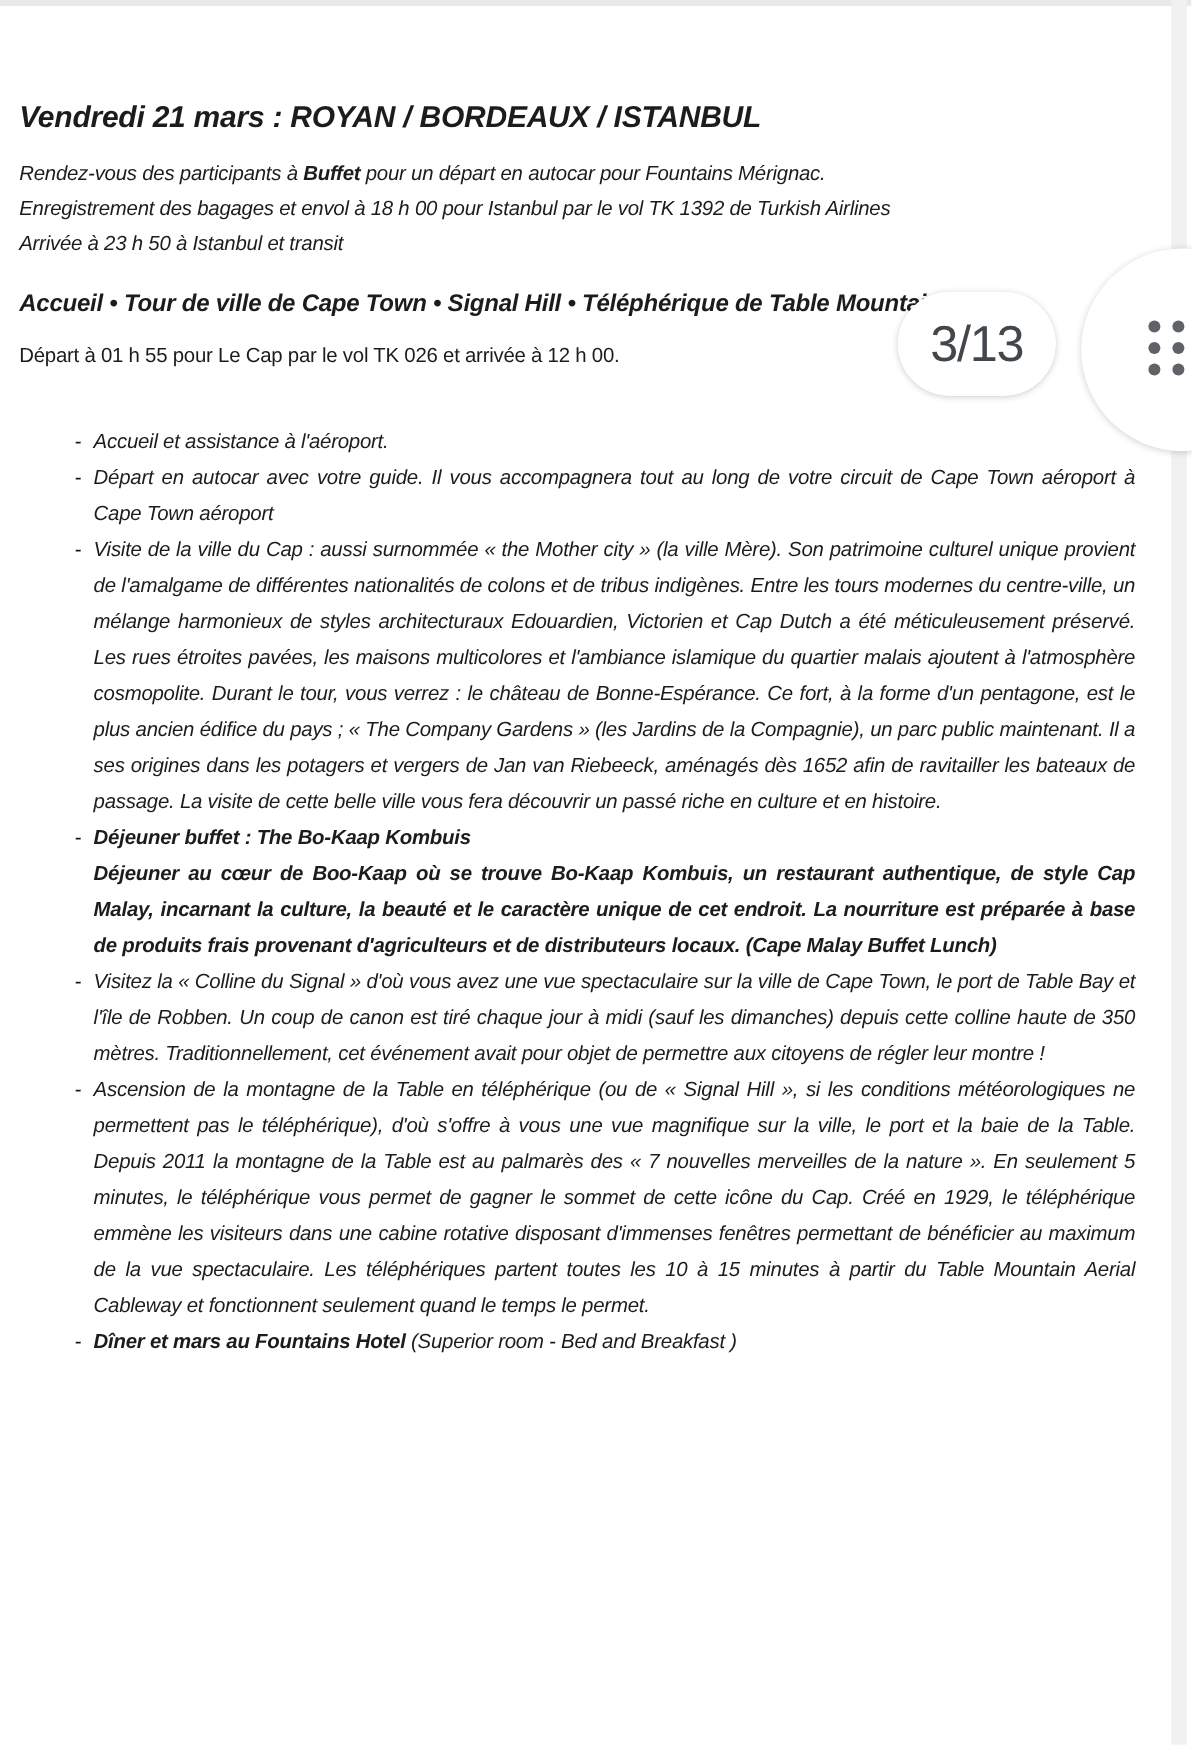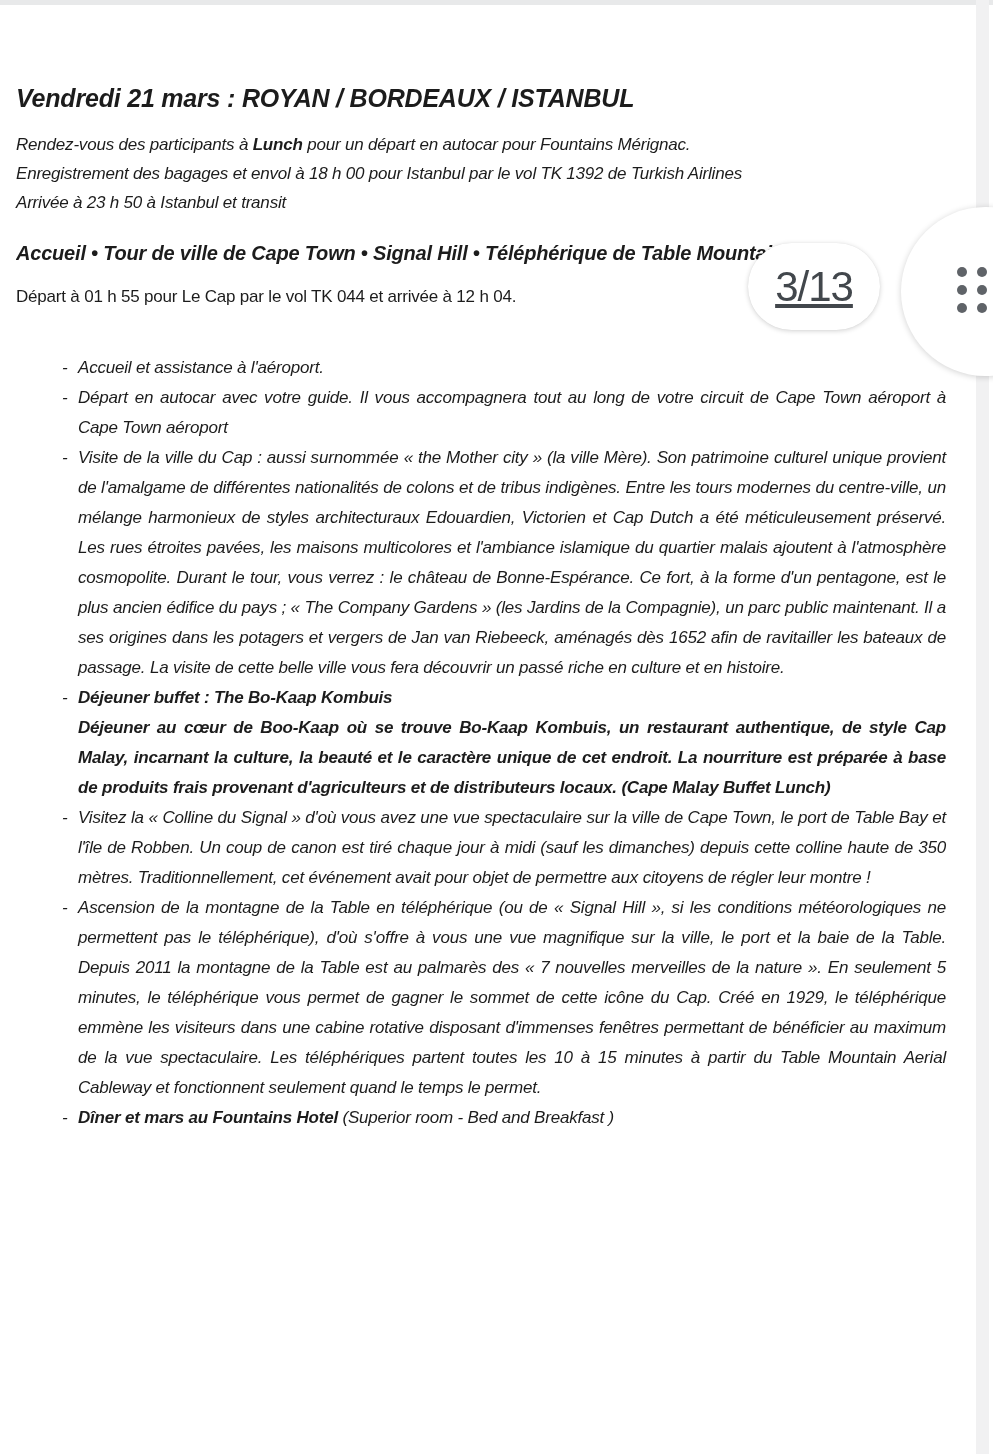--- a/index.html
+++ b/index.html
@@ -94,41 +94,40 @@
     width:132px;height:87px;
     border-radius:44px;
     background:#ffffff;
     box-shadow:0 1px 5px rgba(0,0,0,0.18),0 0 1px rgba(0,0,0,0.08);
     display:flex;align-items:center;justify-content:center;
   }
   .page-pill .label{
     font-size:42px;
     letter-spacing:-1px;
     color:#42474c;
-    text-decoration:underline;
   }
 </style>
 </head>
 <body>
 
 <div class="top-strip"></div>
 
 <div class="doc">
   <p class="day-heading">Vendredi 21 mars : ROYAN / BORDEAUX / ISTANBUL</p>
 
   <div class="para">
-      <div class="line"><span class="seg">Rendez-vous des participants à </span><span class="seg bold">Lunch</span><span class="seg"> pour un départ en autocar pour Fountains Mérignac.</span></div>
+      <div class="line"><span class="seg">Rendez-vous des participants à </span><span class="seg bold">Buffet</span><span class="seg"> pour un départ en autocar pour Fountains Mérignac.</span></div>
       <div class="line"><span class="seg">Enregistrement des bagages et envol à 18 h 00 pour Istanbul par le vol TK 1392 de Turkish Airlines</span></div>
       <div class="line"><span class="seg">Arrivée à 23 h 50 à Istanbul et transit</span></div>
     </div>
 
 
   <div class="subheading">Accueil • Tour de ville de Cape Town • Signal Hill • Téléphérique de Table Mountain (ap</div>
 
-  <div class="flight-line">Départ à 01 h 55 pour Le Cap par le vol TK 044 et arrivée à 12 h 04.</div>
+  <div class="flight-line">Départ à 01 h 55 pour Le Cap par le vol TK 026 et arrivée à 12 h 00.</div>
 
   <div class="itinerary">
       <div class="li"><span class="dash">-</span><span class="txt"><span class="seg">Accueil et assistance à l'aéroport.</span></span></div>
       <div class="li justify"><span class="dash">-</span><span class="txt"><span class="seg">Départ en autocar avec votre guide. Il vous accompagnera tout au long de votre circuit de Cape Town aéroport à Cape Town aéroport</span></span></div>
       <div class="li justify"><span class="dash">-</span><span class="txt"><span class="seg">Visite de la ville du Cap : aussi surnommée « the Mother city » (la ville Mère). Son patrimoine culturel unique provient de l'amalgame de différentes nationalités de colons et de tribus indigènes. Entre les tours modernes du centre-ville, un mélange harmonieux de styles architecturaux Edouardien, Victorien et Cap Dutch a été méticuleusement préservé. Les rues étroites pavées, les maisons multicolores et l'ambiance islamique du quartier malais ajoutent à l'atmosphère cosmopolite. Durant le tour, vous verrez : le château de Bonne-Espérance. Ce fort, à la forme d'un pentagone, est le plus ancien édifice du pays ; « The Company Gardens » (les Jardins de la Compagnie), un parc public maintenant. Il a ses origines dans les potagers et vergers de Jan van Riebeeck, aménagés dès 1652 afin de ravitailler les bateaux de passage. La visite de cette belle ville vous fera découvrir un passé riche en culture et en histoire.</span></span></div>
       <div class="li"><span class="dash">-</span><span class="txt"><span class="seg bold">Déjeuner buffet : The Bo-Kaap Kombuis</span></span></div>
       <div class="li justify"><span class="txt"><span class="seg bold">Déjeuner au cœur de Boo-Kaap où se trouve Bo-Kaap Kombuis, un restaurant authentique, de style Cap Malay, incarnant la culture, la beauté et le caractère unique de cet endroit. La nourriture est préparée à base de produits frais provenant d'agriculteurs et de distributeurs locaux.  (Cape Malay Buffet Lunch)</span></span></div>
       <div class="li justify"><span class="dash">-</span><span class="txt"><span class="seg">Visitez la « Colline du Signal » d'où vous avez une vue spectaculaire sur la ville de Cape Town, le port de Table Bay et l'île de Robben. Un coup de canon est tiré chaque jour à midi (sauf les dimanches) depuis cette colline haute de 350 mètres. Traditionnellement, cet événement avait pour objet de permettre aux citoyens de régler leur montre !</span></span></div>
       <div class="li justify"><span class="dash">-</span><span class="txt"><span class="seg">Ascension de la montagne de la Table en téléphérique (ou de « Signal Hill », si les conditions météorologiques ne permettent pas le téléphérique), d'où s'offre à vous une vue magnifique sur la ville, le port et la baie de la Table. Depuis 2011 la montagne de la Table est au palmarès des « 7 nouvelles merveilles de la nature ». En seulement 5 minutes, le téléphérique vous permet de gagner le sommet de cette icône du Cap. Créé en 1929, le téléphérique emmène les visiteurs dans une cabine rotative disposant d'immenses fenêtres permettant de bénéficier au maximum de la vue spectaculaire. Les téléphériques partent toutes les 10 à 15 minutes à partir du Table Mountain Aerial Cableway et fonctionnent seulement quand le temps le permet.</span></span></div>
       <div class="li"><span class="dash">-</span><span class="txt"><span class="seg bold">Dîner et mars au Fountains Hotel</span><span class="seg"> (Superior room - Bed and Breakfast )</span></span></div>

